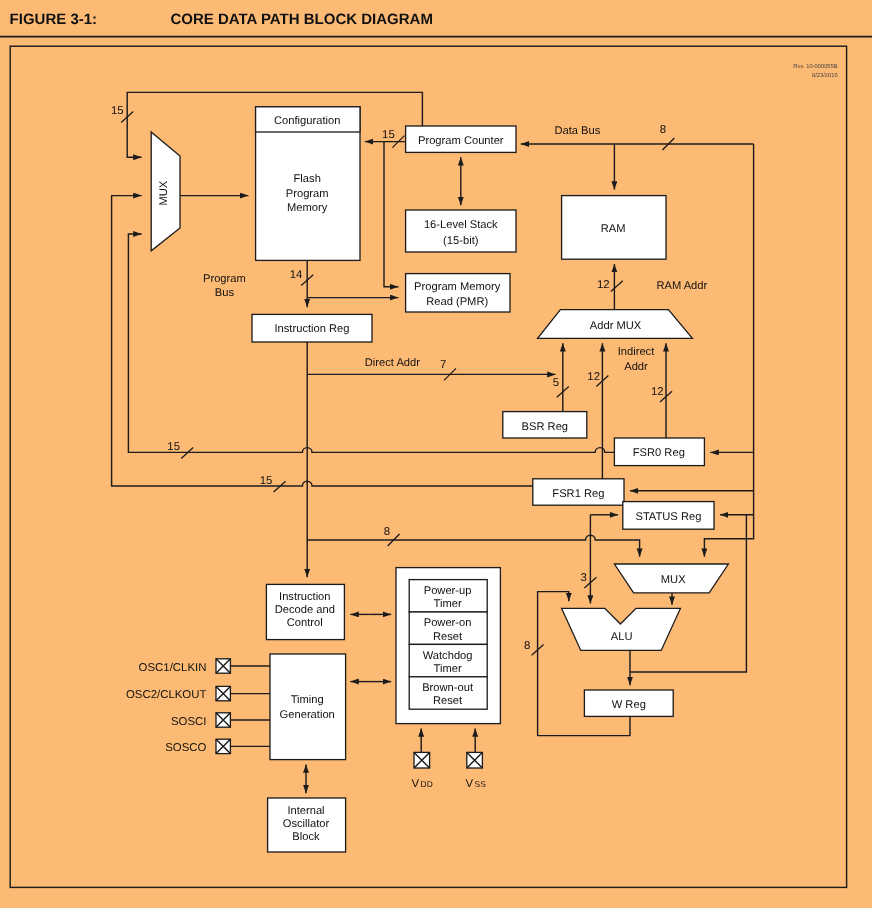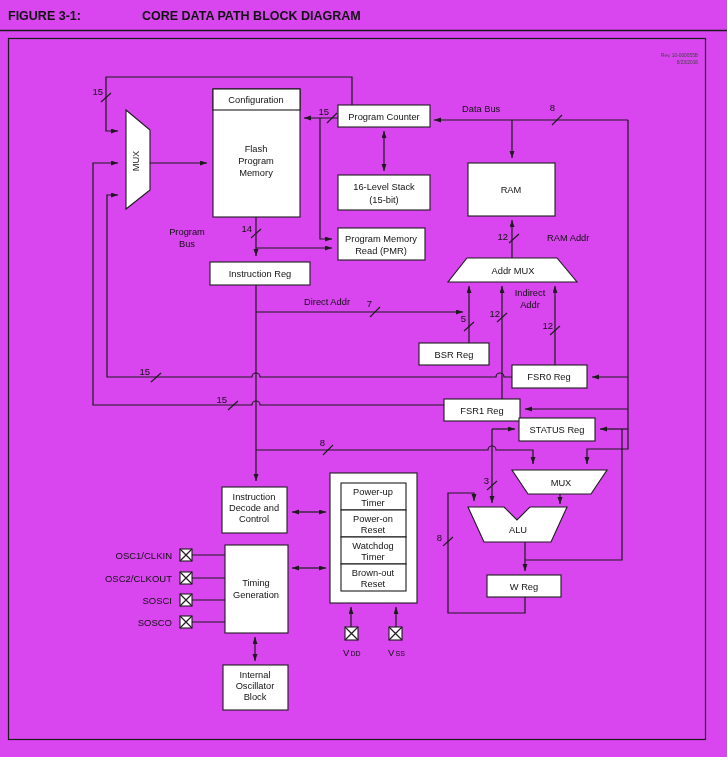--- a/index.html
+++ b/index.html
@@ -1,19 +1,19 @@
 <!DOCTYPE html>
 <html><head>
 <meta charset="utf-8">
 <style>
   html,body{margin:0;padding:0;background:#ffffff;}
   .page{
     position:relative;
     width:727px;height:757px;
-    background:#d946ef;
+    background:#fdba74;
     font-family:"Liberation Sans", sans-serif;
     overflow:hidden;
   }
   svg text{fill:#111;}
   .blocklabel{font-size:9.3px;}
   .buslabel{font-size:9.3px;}
   .busnum{font-size:9.5px;}
   .pinlabel{font-size:9.5px;}
   .titlelabel{font-size:12.5px;font-weight:bold;}
   .revtext{font-size:4.8px;fill:#444;}

